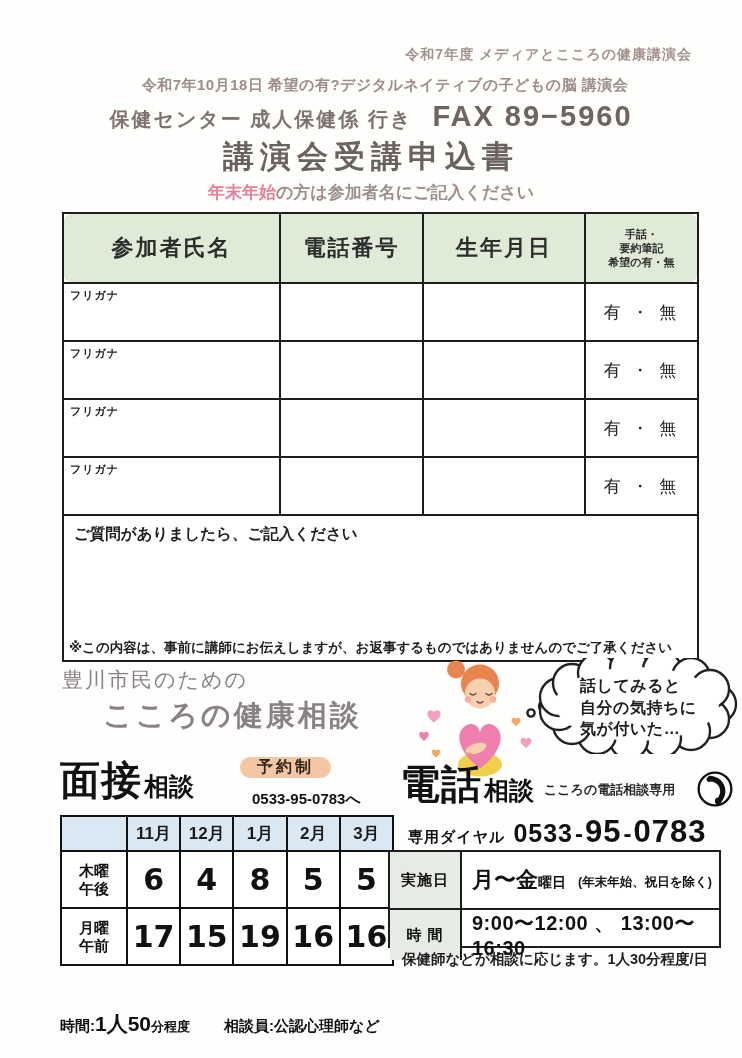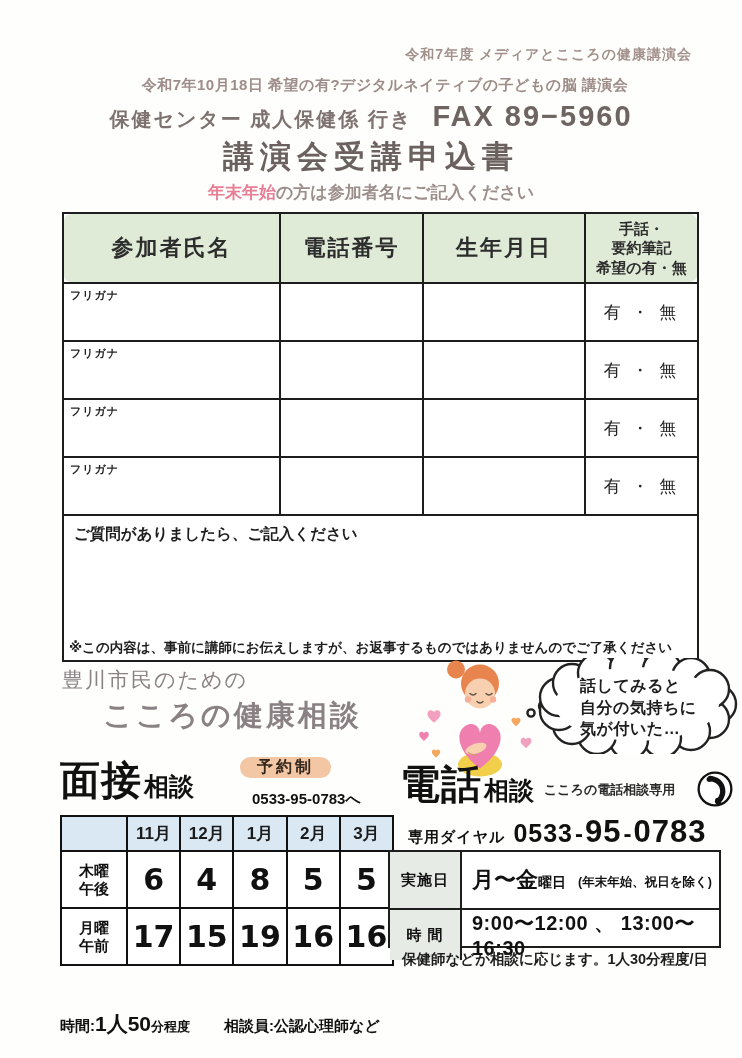--- a/index.html
+++ b/index.html
@@ -24,21 +24,21 @@
   .subtitle .em { color:#e87e95; }
 
   
   .app-table { position:absolute; left:62px; top:212px; width:637px; border:2.5px solid #1d1d1d; background:#fff; }
   .app-row { display:grid; grid-template-columns:215px 143px 162px 1fr; }
   .app-row.header { background:#e0ebd7; height:68px;border-radius:7px; }
   .app-row.body { height:58px; border-top:2px solid #1d1d1d; }
   .app-cell { border-left:2px solid #1d1d1d; position:relative; }
   .app-cell:first-child { border-left:none; }
   .hcell { display:flex; flex-direction:column; align-items:center; justify-content:center; font-size:22px; font-weight:600; color:#2d2d2d; letter-spacing:2px; }
-  .hcell.small { font-size:15px; font-weight:600; letter-spacing:0; line-height:1.3; }
+  .hcell.small { font-size:11px; font-weight:600; letter-spacing:0; line-height:1.3; }
   .furigana { position:absolute; top:4px; left:6px; font-size:11px; font-weight:700; color:#1f1f1f; letter-spacing:1px; }
   .choice { display:flex; align-items:center; justify-content:center; height:100%; font-size:17px; font-weight:500; letter-spacing:3px; color:#222; }
   .question-box { position:relative; height:146px; border-top:2.5px solid #1d1d1d; }
   .question-label { position:absolute; top:8px; left:10px; font-size:15.5px; font-weight:600; color:#1d1d1d; }
   .question-note { position:absolute; bottom:3px; left:5px; font-size:13.5px; font-weight:600; color:#1d1d1d; white-space:nowrap; }
 
   
   .consult-line1 { position:absolute; left:62px; top:666px; font-size:21px; font-weight:400; color:#8a8185; letter-spacing:2px; }
   .consult-line2 { position:absolute; left:103px; top:696px; font-size:29px; font-weight:800; color:#8a8185; letter-spacing:3px; }
 

